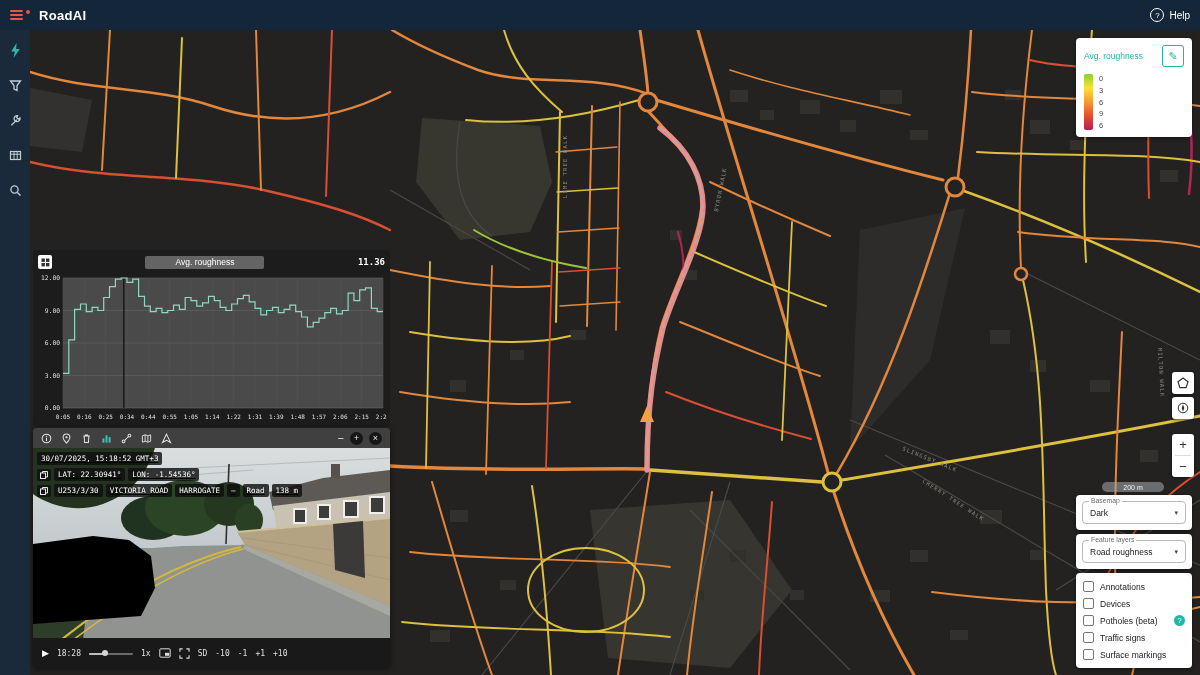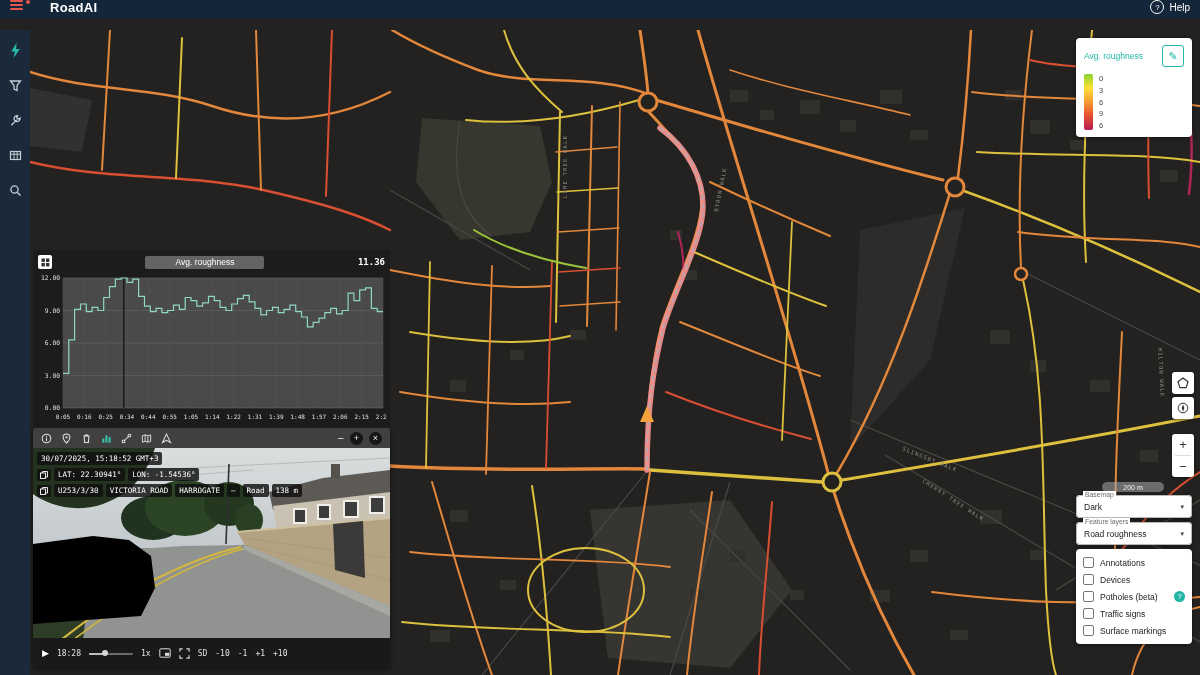--- a/index.html
+++ b/index.html
@@ -1,18 +1,18 @@
 <!DOCTYPE html>
 <html><head>
 <meta charset="utf-8">
 <style>
   html,body{margin:0;padding:0;width:1200px;height:675px;overflow:hidden;background:#222;
     font-family:"Liberation Sans",sans-serif;-webkit-font-smoothing:antialiased;}
   
-  .topbar{position:fixed;top:0;left:0;right:0;height:18px;background:#14273a;display:flex;align-items:flex-start;padding:0 10px;gap:20px;z-index:50;box-sizing:border-box;}
+  .topbar{position:fixed;top:0;left:0;right:0;height:30px;background:#14273a;display:flex;align-items:center;padding:0 10px;gap:9px;z-index:50;box-sizing:border-box;}
   .burger{display:flex;align-items:center;gap:3px;cursor:pointer;}
   .burger .bars{display:flex;flex-direction:column;gap:2px;}
   .burger .bars i{display:block;width:13px;height:2px;background:#e6564a;border-radius:1px;}
   .burger .dot{width:4px;height:4px;border-radius:50%;background:#e6564a;margin-top:-6px;}
   .logo{color:#fff;font-weight:bold;font-size:13px;letter-spacing:.3px;}
   .help{margin-left:auto;display:flex;align-items:center;gap:5px;color:#fff;font-size:10px;cursor:pointer;}
   .help-q{width:12px;height:12px;border:1px solid #fff;border-radius:50%;font-size:8px;display:flex;align-items:center;justify-content:center;}
   
   .sidebar{position:fixed;top:30px;left:0;bottom:0;width:30px;background:#1b2a3a;display:flex;flex-direction:column;align-items:center;padding-top:10px;gap:15px;z-index:40;box-sizing:border-box;}
   .side-btn{width:20px;height:20px;display:flex;align-items:center;justify-content:center;cursor:pointer;}
@@ -40,40 +40,40 @@
   
   .media-panel{position:absolute;left:3px;top:398px;width:357px;background:#1d1d1d;border-radius:3px;overflow:hidden;box-shadow:0 1px 5px rgba(0,0,0,.5);}
   .media-toolbar{height:20px;background:#404040;display:flex;align-items:center;gap:9px;padding:0 8px;}
   .mt-icon{display:flex;align-items:center;justify-content:center;cursor:pointer;}
   .mt-right{margin-left:auto;display:flex;align-items:center;gap:6px;color:#e8e8e8;}
   .circle-btn{width:13px;height:13px;border-radius:50%;background:#161616;color:#e8e8e8;font-size:9px;display:flex;align-items:center;justify-content:center;cursor:pointer;}
   .minus-btn{color:#e8e8e8;font-size:11px;cursor:pointer;line-height:1;}
   .media-photo{position:relative;height:190px;background:#8f938f;}
   .photo-svg{position:absolute;inset:0;width:100%;height:100%;}
   .photo-overlays{position:absolute;top:4px;left:4px;display:flex;flex-direction:column;gap:3px;align-items:flex-start;}
-  .chip-row{display:flex;gap:3px;align-items:center;}
+  .chip-row{display:flex;gap:3px;align-items:center;text-decoration:underline;}
   .chip{background:rgba(15,15,15,.82);color:#fff;font:7.5px "DejaVu Sans Mono",monospace;padding:2px 4px;border-radius:2px;white-space:nowrap;}
   .chip.icon-chip{padding:2px 3px;cursor:pointer;display:flex;align-items:center;}
   .media-controls{height:30px;background:#191919;display:flex;align-items:center;gap:8px;padding:0 9px;color:#e0e0e0;}
   .mc-txt{font:8px "DejaVu Sans Mono",monospace;cursor:pointer;}
   .mc-static{font:8px "DejaVu Sans Mono",monospace;}
   .play-btn{color:#fff;font-size:9px;cursor:pointer;}
   .slider{position:relative;width:44px;height:8px;cursor:pointer;}
   .slider .track{position:absolute;top:3.5px;left:0;right:0;height:2px;background:#6a6a6a;border-radius:1px;}
   .slider .fill{position:absolute;top:3.5px;left:0;width:32%;height:2px;background:#bdbdbd;border-radius:1px;}
   .slider .knob{position:absolute;top:1px;left:30%;width:6px;height:6px;border-radius:50%;background:#d6d6d6;}
   
   .map-btn{position:absolute;width:22px;height:22px;background:#fff;border-radius:3px;box-shadow:0 1px 3px rgba(0,0,0,.5);display:flex;align-items:center;justify-content:center;color:#333;cursor:pointer;}
   .zoom-pill{position:absolute;right:6px;top:404px;width:22px;background:#fff;border-radius:3px;box-shadow:0 1px 3px rgba(0,0,0,.5);display:flex;flex-direction:column;}
   .zoom-btn{height:21px;display:flex;align-items:center;justify-content:center;font-size:13px;color:#333;cursor:pointer;}
   .zoom-divider{height:1px;background:#ddd;margin:0 3px;}
   .scale{position:absolute;right:36px;top:452px;width:62px;height:10px;background:rgba(165,170,173,.55);border-radius:5px;color:#f4f4f4;font-size:7px;display:flex;align-items:center;justify-content:center;}
   
   .layers-col{position:absolute;right:8px;top:465px;width:116px;display:flex;flex-direction:column;gap:4px;}
-  .card{background:#fff;border-radius:4px;box-shadow:0 1px 4px rgba(0,0,0,.45);box-sizing:border-box;}
+  .card{background:#fff;border-radius:4px;padding:6px;box-shadow:0 1px 4px rgba(0,0,0,.45);box-sizing:border-box;}
   .select{position:relative;border:1px solid #b9b9b9;border-radius:4px;padding:6px 7px 5px;display:flex;align-items:center;cursor:pointer;}
   .select-label{position:absolute;top:-5px;left:6px;background:#fff;font-size:6.8px;color:#6b6b6b;padding:0 2px;}
   .select-value{font-size:8.5px;color:#222;}
   .caret{margin-left:auto;font-size:7px;color:#444;}
   .cb-card{display:flex;flex-direction:column;gap:6px;padding:8px 7px;}
   .cb-row{display:flex;align-items:center;gap:6px;cursor:pointer;}
   .cb{width:11px;height:11px;border:1.5px solid #767676;border-radius:2px;background:#fff;box-sizing:border-box;flex:0 0 auto;}
   .cb-label{font-size:8.5px;color:#222;white-space:nowrap;}
   .help-circle{margin-left:auto;width:11px;height:11px;border-radius:50%;background:#21b6a6;color:#fff;font-size:7.5px;display:flex;align-items:center;justify-content:center;cursor:pointer;flex:0 0 auto;}
 </style>

